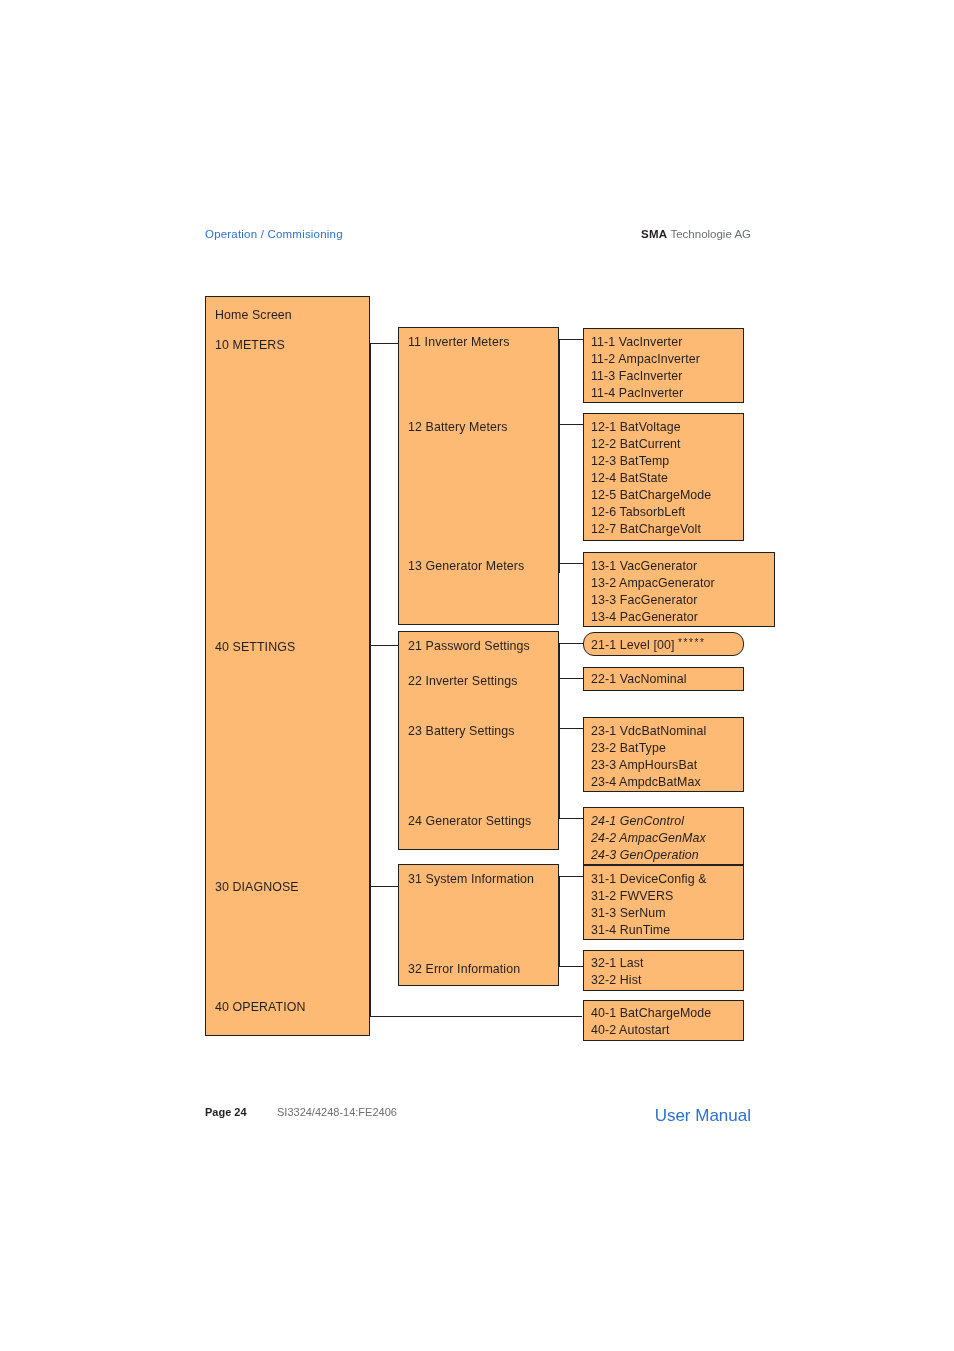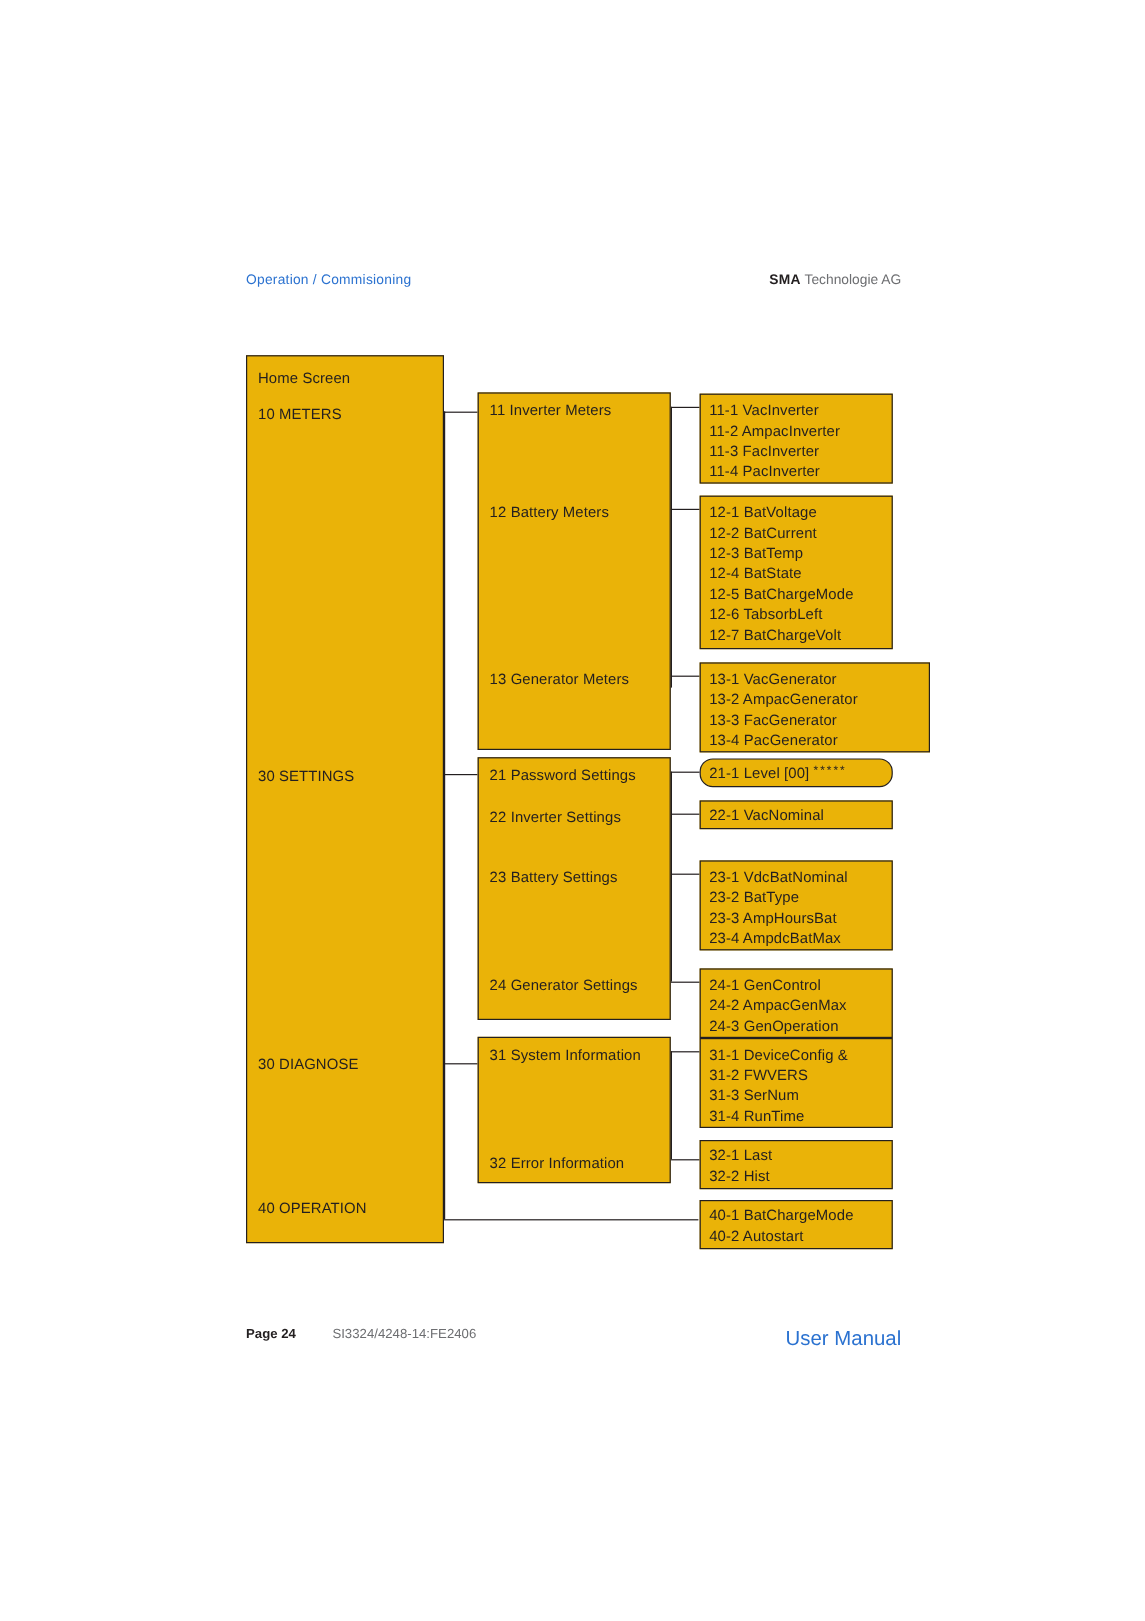--- a/index.html
+++ b/index.html
@@ -90,21 +90,21 @@
     position: absolute;
     left: 0; top: 0;
     width: 954px;
     height: 1351px;
   }
 
   .box {
     position: absolute;
     box-sizing: border-box;
     border: 1.1px solid #231f20;
-    background: #eab308;
+    background: #fdba74;
   }
 
   .box-line {
     position: absolute;
     left: 9px;
     font-size: 12.4px;
     line-height: 1;
     color: #231f20;
     white-space: nowrap;
     letter-spacing: .1px;
@@ -175,21 +175,21 @@
     <div class="h-line" style="left:559px; top:728px; width:24px;"></div>
     <div class="h-line" style="left:559px; top:818px; width:24px;"></div>
 
     <div class="v-line" style="left:559px; top:876px; height:90px;"></div>
     <div class="h-line" style="left:559px; top:876px; width:24px;"></div>
     <div class="h-line" style="left:559px; top:966px; width:24px;"></div>
 
     <div class="box" style="left:205px; top:296px; width:165px; height:740px;">
       <div class="box-line" style="top:12px;">Home Screen</div>
       <div class="box-line" style="top:42px;">10 METERS</div>
-      <div class="box-line" style="top:344px;">30 SETTINGS</div>
+      <div class="box-line" style="top:344px;">40 SETTINGS</div>
       <div class="box-line" style="top:584px;">30 DIAGNOSE</div>
       <div class="box-line" style="top:704px;">40 OPERATION</div>
     </div>
 
     <div class="box" style="left:398px; top:327px; width:161px; height:298px;">
       <div class="box-line" style="top:8px;">11 Inverter Meters</div>
       <div class="box-line" style="top:93px;">12 Battery Meters</div>
       <div class="box-line" style="top:232px;">13 Generator Meters</div>
     </div>
 
@@ -237,21 +237,21 @@
       <div class="leaf-line" style="top:5px;">22-1 VacNominal</div>
     </div>
 
     <div class="box" style="left:583px; top:717px; width:161px; height:75px;">
       <div class="leaf-line" style="top:7px;">23-1 VdcBatNominal</div>
       <div class="leaf-line" style="top:24px;">23-2 BatType</div>
       <div class="leaf-line" style="top:41px;">23-3 AmpHoursBat</div>
       <div class="leaf-line" style="top:58px;">23-4 AmpdcBatMax</div>
     </div>
 
-    <div class="box" style="left:583px; top:807px; width:161px; height:58px;">
+    <div class="box" style="left:583px; top:807px; width:161px; height:58px;font-style:italic;">
       <div class="leaf-line" style="top:7px;">24-1 GenControl</div>
       <div class="leaf-line" style="top:24px;">24-2 AmpacGenMax</div>
       <div class="leaf-line" style="top:41px;">24-3 GenOperation</div>
     </div>
 
     <div class="box" style="left:583px; top:865px; width:161px; height:75px;">
       <div class="leaf-line" style="top:7px;">31-1 DeviceConfig &amp;</div>
       <div class="leaf-line" style="top:24px;">31-2 FWVERS</div>
       <div class="leaf-line" style="top:41px;">31-3 SerNum</div>
       <div class="leaf-line" style="top:58px;">31-4 RunTime</div>

